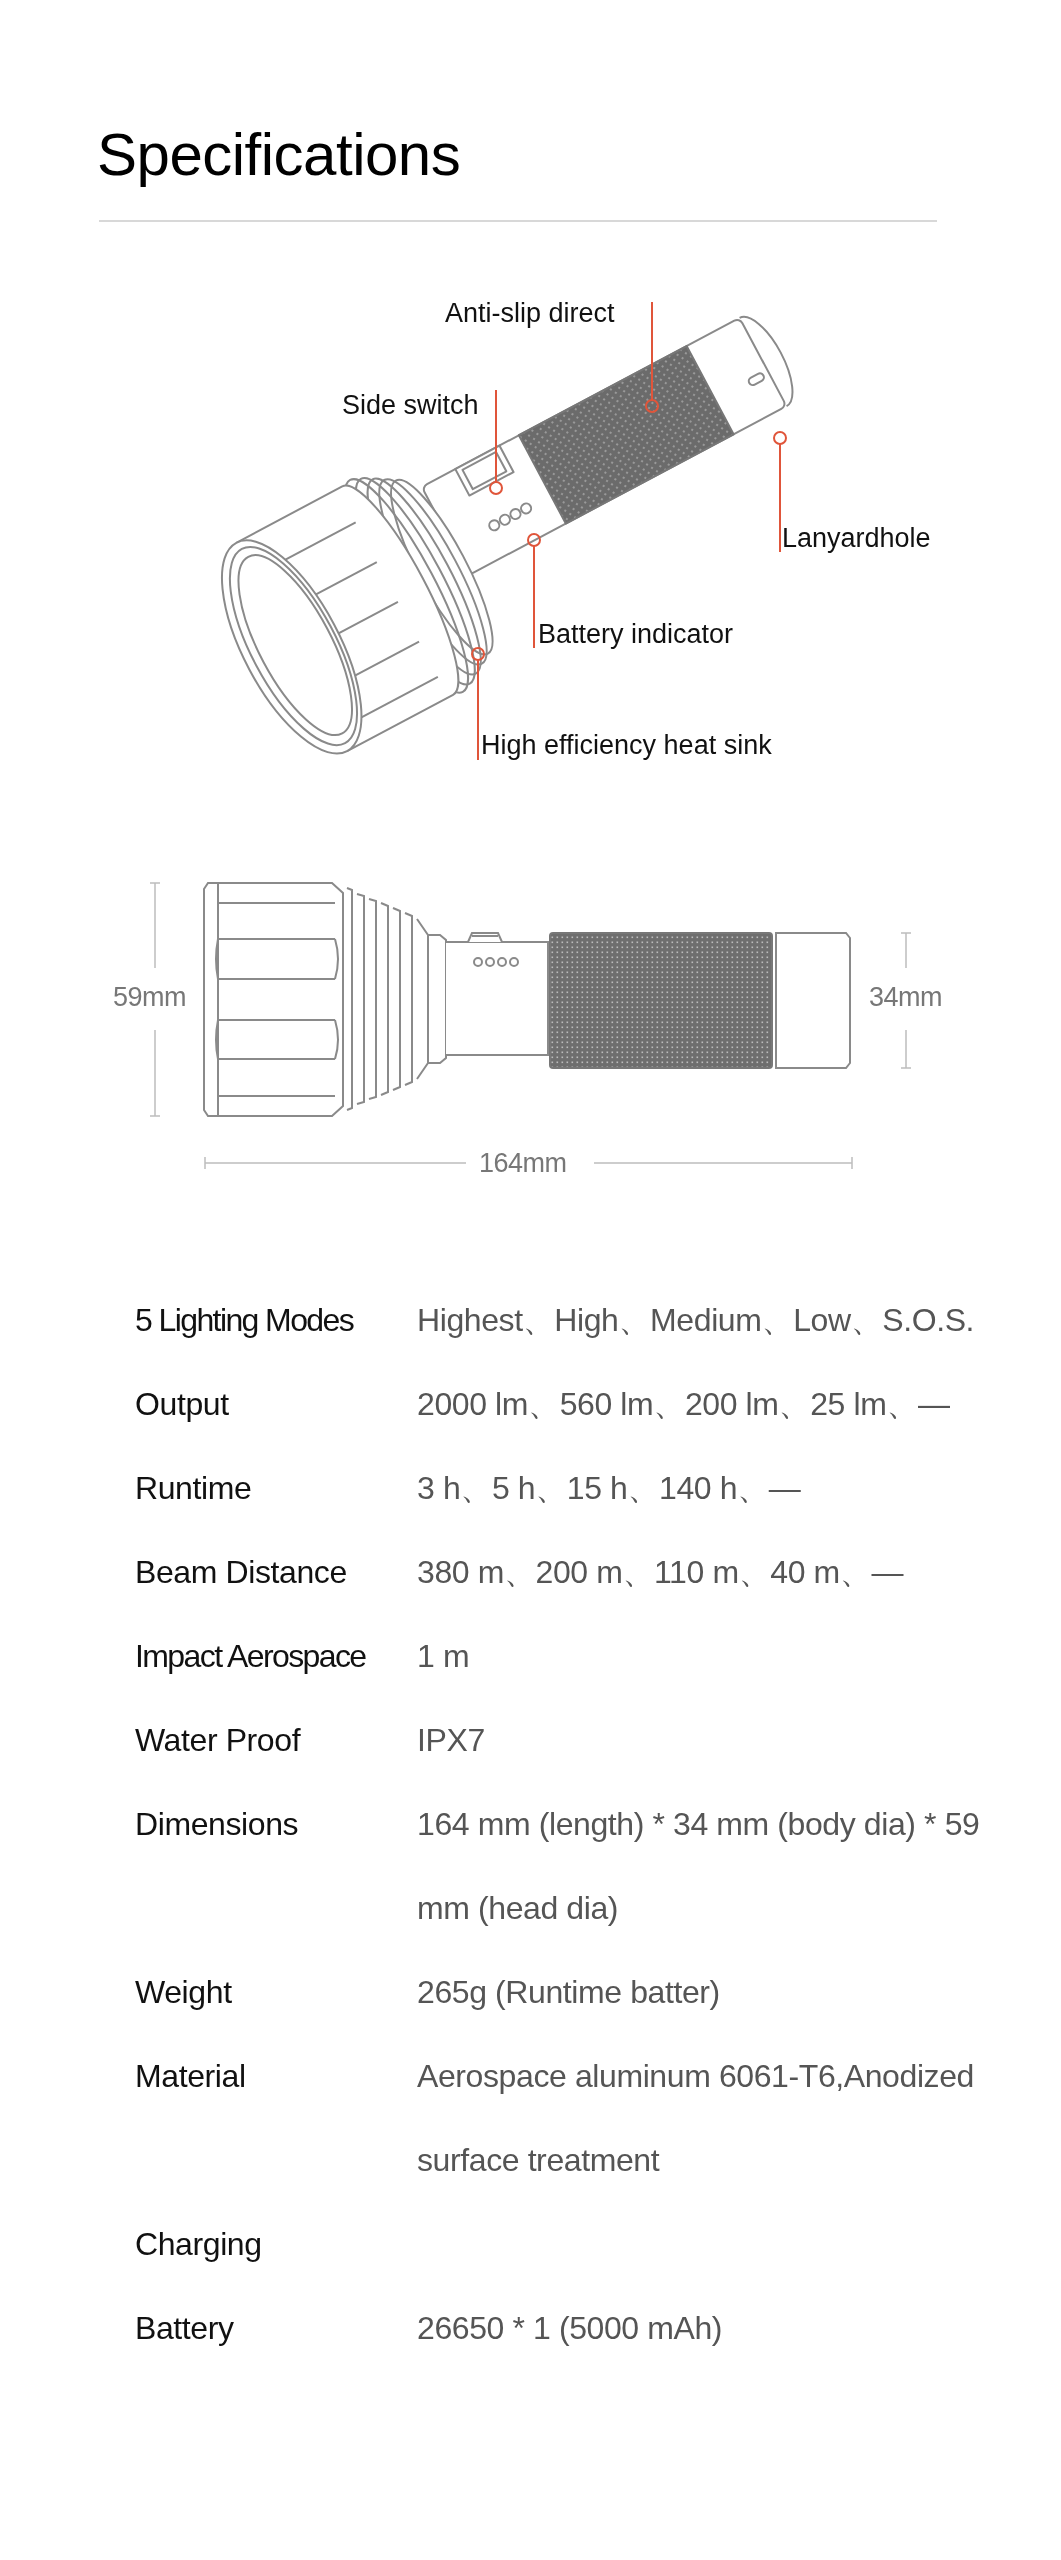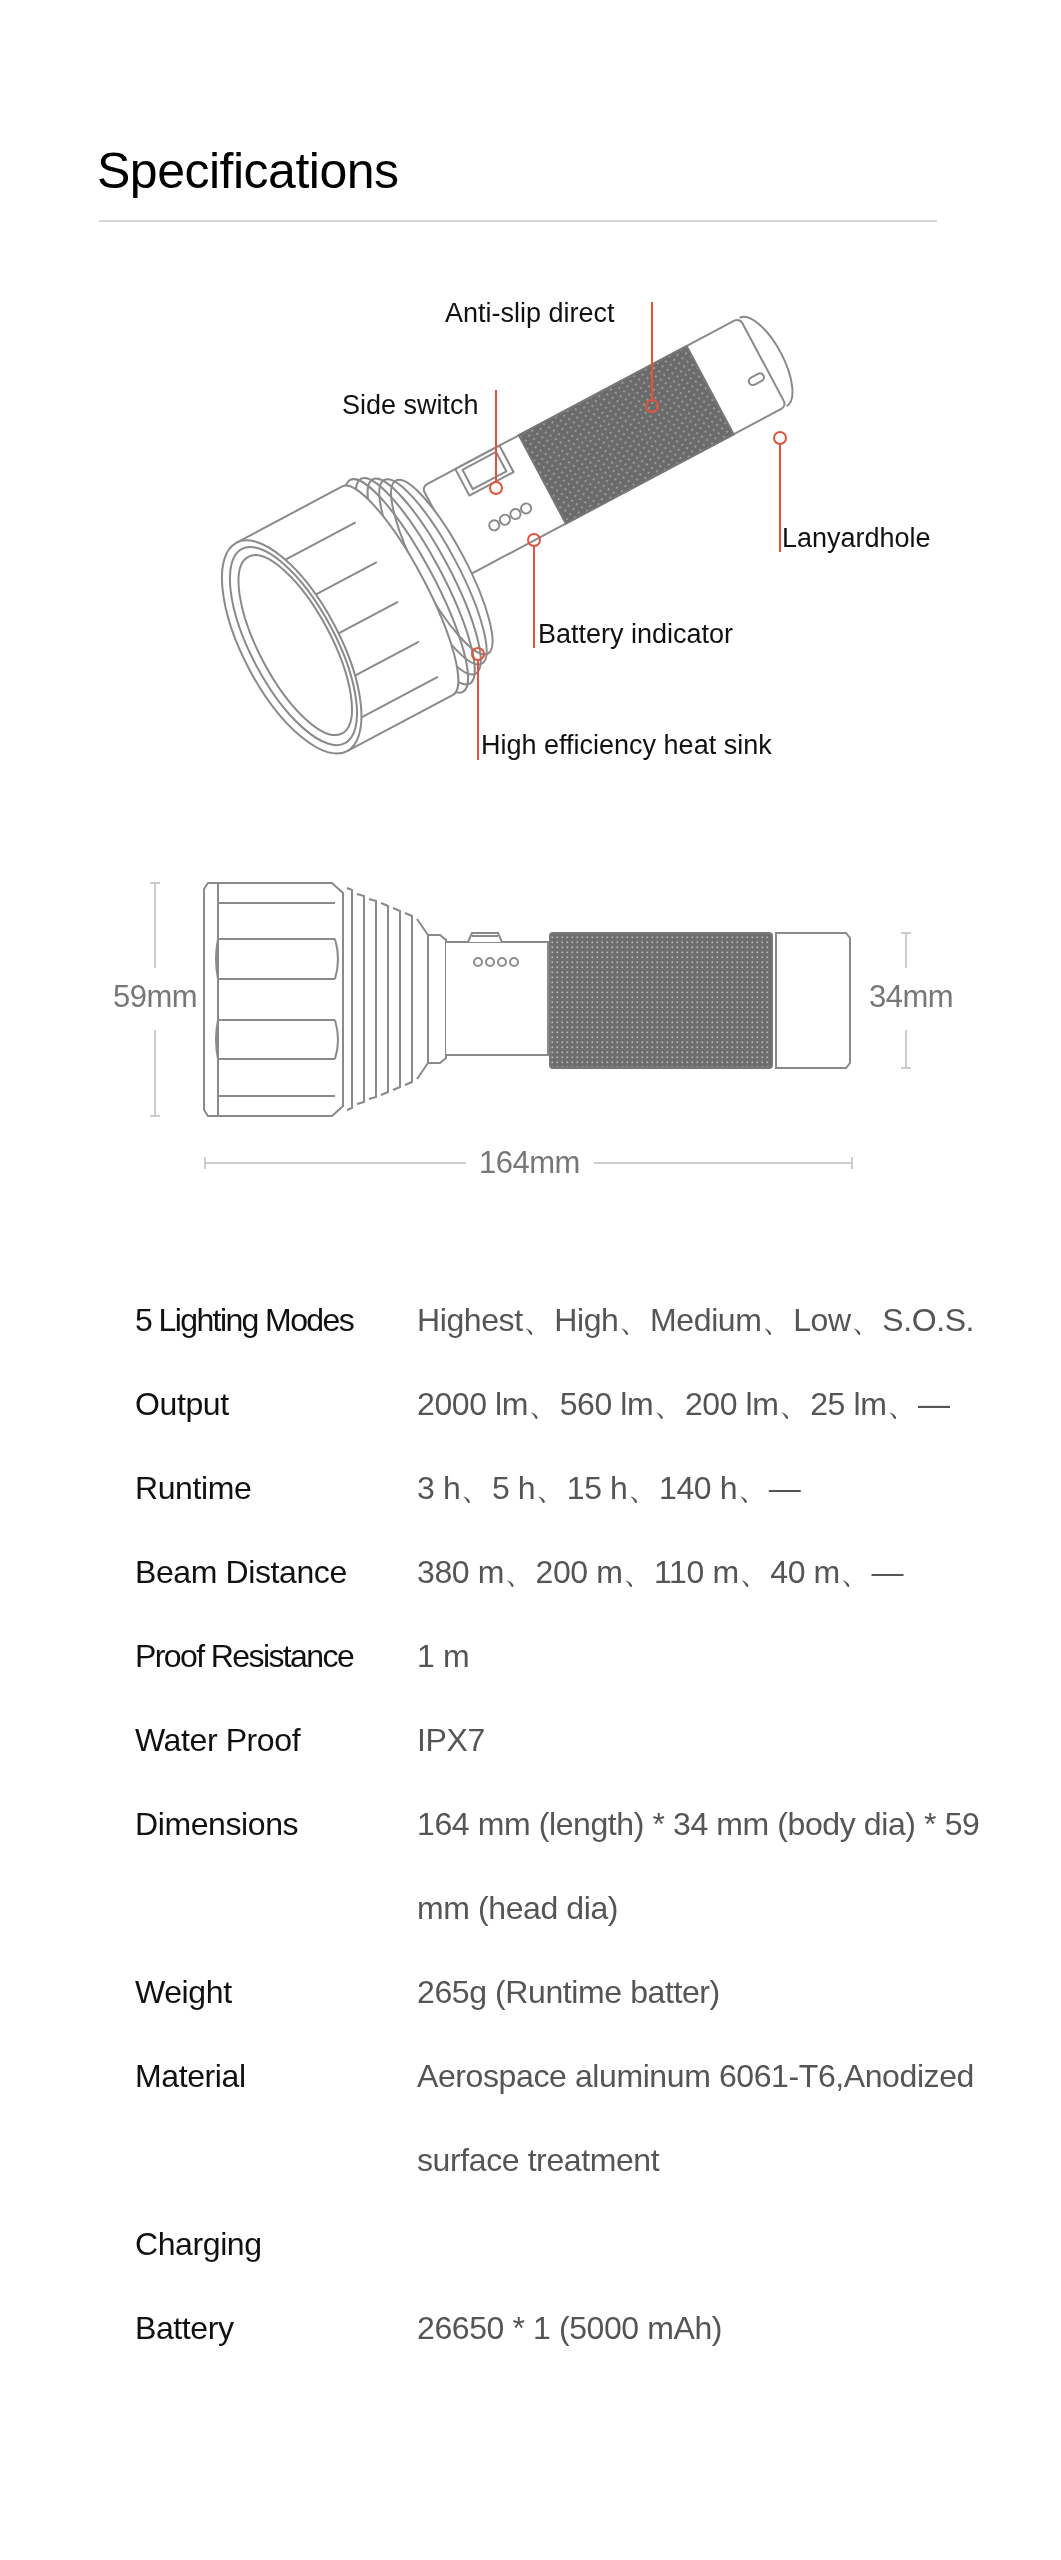--- a/index.html
+++ b/index.html
@@ -2,35 +2,35 @@
 <html><head>
   <meta charset="utf-8">
   <style>
     html, body { margin: 0; padding: 0; background: #ffffff; }
     body {
       width: 1061px; height: 2560px; position: relative; overflow: hidden;
       font-family: "Liberation Sans", "DejaVu Sans", sans-serif;
       color: #111111;
     }
     .title {
-      position: absolute; left: 97px; top: 136px;
-      font-size: 50px; font-weight: normal; color: #000;
+      position: absolute; left: 97px; top: 120px;
+      font-size: 60px; font-weight: normal; color: #000;
       letter-spacing: -0.5px; margin: 0; line-height: 70px;
     }
     .divider {
       position: absolute; left: 99px; top: 220px;
       width: 838px; height: 2px; background: #d8d8d8;
     }
     svg.diagram { position: absolute; left: 0; }
     .callout {
       position: absolute; font-size: 27px; color: #111;
       white-space: nowrap; line-height: 32px;
     }
     .dim-label {
-      position: absolute; font-size: 31px; color: #777;
+      position: absolute; font-size: 27px; color: #777;
       white-space: nowrap; line-height: 32px; letter-spacing: -0.5px;
     }
     .specs { position: absolute; left: 99px; top: 1278px; width: 920px; }
     .spec-row { display: flex; align-items: flex-start; }
     .spec-label {
       width: 282px; flex: 0 0 282px;
       font-size: 32px; line-height: 84px; color: #111;
       letter-spacing: -0.4px; white-space: nowrap; margin-left: 36px;
     }
     .spec-label.tight { letter-spacing: -1.6px; }
@@ -177,21 +177,21 @@
   </div>
   <div class="spec-row">
     <div class="spec-label">Runtime</div>
     <div class="spec-value">3 h、5 h、15 h、140 h、—</div>
   </div>
   <div class="spec-row">
     <div class="spec-label">Beam Distance</div>
     <div class="spec-value">380 m、200 m、110 m、40 m、—</div>
   </div>
   <div class="spec-row">
-    <div class="spec-label tight">Proof Resistance</div>
+    <div class="spec-label tight">Impact Aerospace</div>
     <div class="spec-value">1 m</div>
   </div>
   <div class="spec-row">
     <div class="spec-label">Water Proof</div>
     <div class="spec-value">IPX7</div>
   </div>
   <div class="spec-row">
     <div class="spec-label">Dimensions</div>
     <div class="spec-value">164 mm (length) * 34 mm (body dia) * 59 mm (head dia)</div>
   </div>

